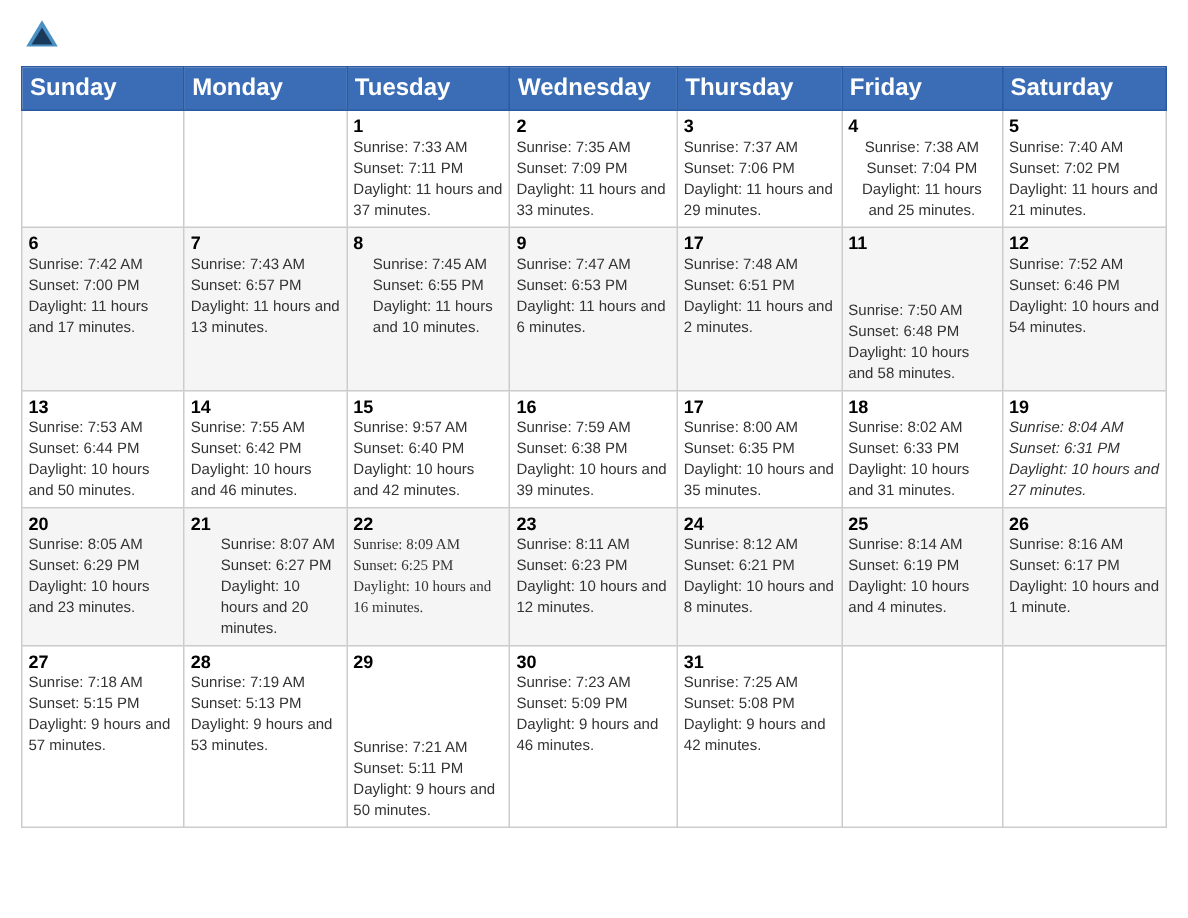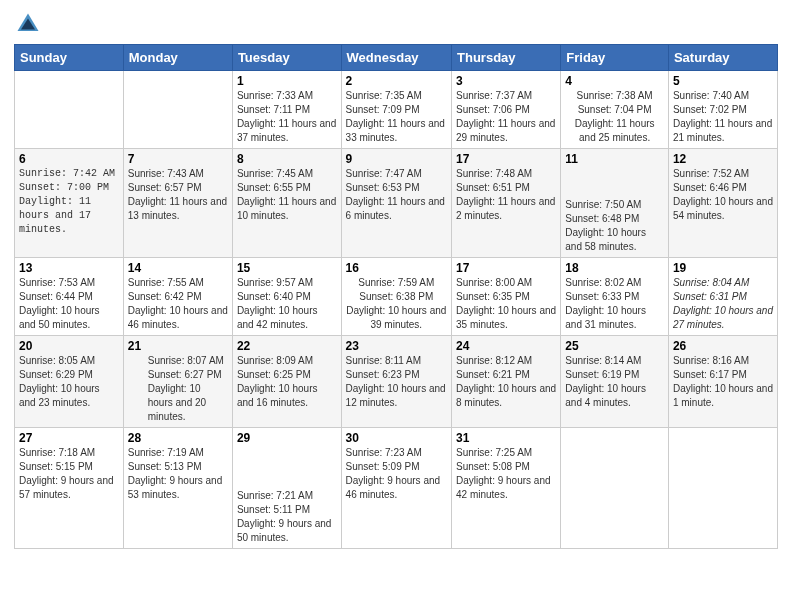--- a/index.html
+++ b/index.html
@@ -54,21 +54,21 @@
     table {
       width: 100%;
       border-collapse: collapse;
       font-size: 10.5px;
     }
     thead tr th {
       background-color: #3a6db5;
       color: #fff;
       text-align: left;
       padding: 5px 5px;
-      font-size: 13px;
+      font-size: 16px;
       font-weight: bold;
       border: 1px solid #2a5a9f;
     }
     tbody tr td {
       border: 1px solid #ccc;
       vertical-align: top;
       padding: 3px 4px;
       width: 113px;
       min-height: 75px;
       background: #fff;
@@ -158,33 +158,33 @@
           <td>
             <span class="day-num">5</span>
             <div class="day-info" style="white-space: pre-line;">Sunrise: 7:40 AM
 Sunset: 7:02 PM
 Daylight: 11 hours and 21 minutes.</div>
           </td>
         </tr>
         <tr>
           <td>
             <span class="day-num">6</span>
-            <div class="day-info" style="white-space: pre-line; font-family: Liberation Mono, monospace;">Sunrise: 7:42 AM
+            <div class="day-info" style="white-space: pre-line;">Sunrise: 7:42 AM
 Sunset: 7:00 PM
 Daylight: 11 hours and 17 minutes.</div>
           </td>
           <td>
             <span class="day-num">7</span>
             <div class="day-info" style="white-space: pre-line;">Sunrise: 7:43 AM
 Sunset: 6:57 PM
 Daylight: 11 hours and 13 minutes.</div>
           </td>
           <td>
             <span class="day-num">8</span>
-            <div class="day-info" style="white-space: pre-line;">Sunrise: 7:45 AM
+            <div class="day-info" style="white-space: pre-line; margin-left: 13px;">Sunrise: 7:45 AM
 Sunset: 6:55 PM
 Daylight: 11 hours and 10 minutes.</div>
           </td>
           <td>
             <span class="day-num">9</span>
             <div class="day-info" style="white-space: pre-line;">Sunrise: 7:47 AM
 Sunset: 6:53 PM
 Daylight: 11 hours and 6 minutes.</div>
           </td>
           <td>
@@ -220,21 +220,21 @@
 Daylight: 10 hours and 46 minutes.</div>
           </td>
           <td>
             <span class="day-num">15</span>
             <div class="day-info" style="white-space: pre-line;">Sunrise: 9:57 AM
 Sunset: 6:40 PM
 Daylight: 10 hours and 42 minutes.</div>
           </td>
           <td>
             <span class="day-num">16</span>
-            <div class="day-info" style="white-space: pre-line; text-align: center;">Sunrise: 7:59 AM
+            <div class="day-info" style="white-space: pre-line;">Sunrise: 7:59 AM
 Sunset: 6:38 PM
 Daylight: 10 hours and 39 minutes.</div>
           </td>
           <td>
             <span class="day-num">17</span>
             <div class="day-info" style="white-space: pre-line;">Sunrise: 8:00 AM
 Sunset: 6:35 PM
 Daylight: 10 hours and 35 minutes.</div>
           </td>
           <td>
@@ -258,21 +258,21 @@
 Daylight: 10 hours and 23 minutes.</div>
           </td>
           <td>
             <span class="day-num">21</span>
             <div class="day-info" style="white-space: pre-line; margin-left: 20px;">Sunrise: 8:07 AM
 Sunset: 6:27 PM
 Daylight: 10 hours and 20 minutes.</div>
           </td>
           <td>
             <span class="day-num">22</span>
-            <div class="day-info" style="white-space: pre-line;">Sunrise: 8:09 AM
+            <div class="day-info" style="white-space: pre-line; font-family: Liberation Serif, serif;">Sunrise: 8:09 AM
 Sunset: 6:25 PM
 Daylight: 10 hours and 16 minutes.</div>
           </td>
           <td>
             <span class="day-num">23</span>
             <div class="day-info" style="white-space: pre-line;">Sunrise: 8:11 AM
 Sunset: 6:23 PM
 Daylight: 10 hours and 12 minutes.</div>
           </td>
           <td>

